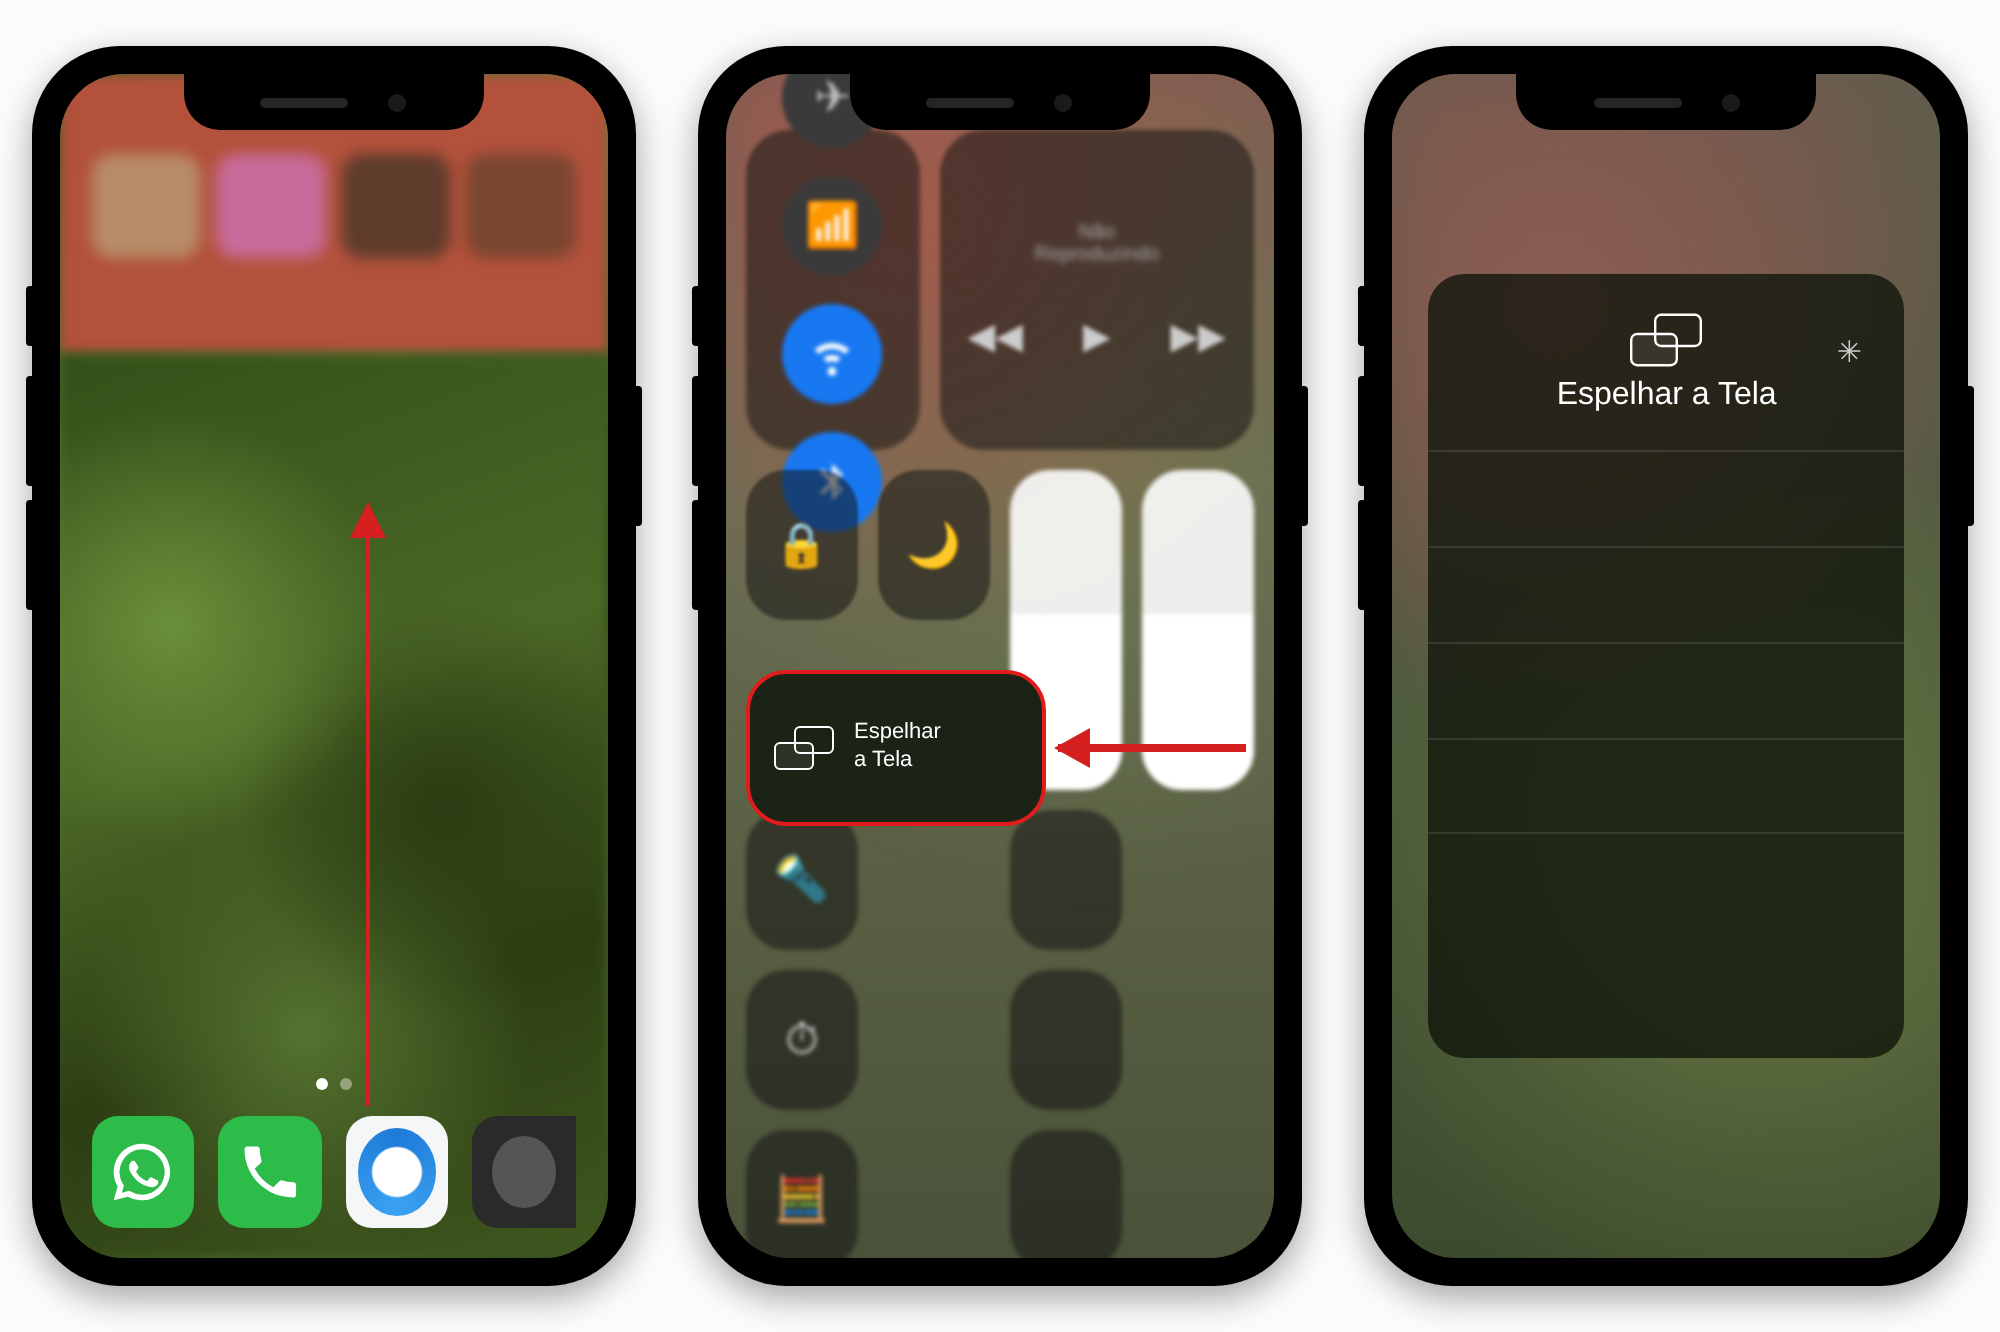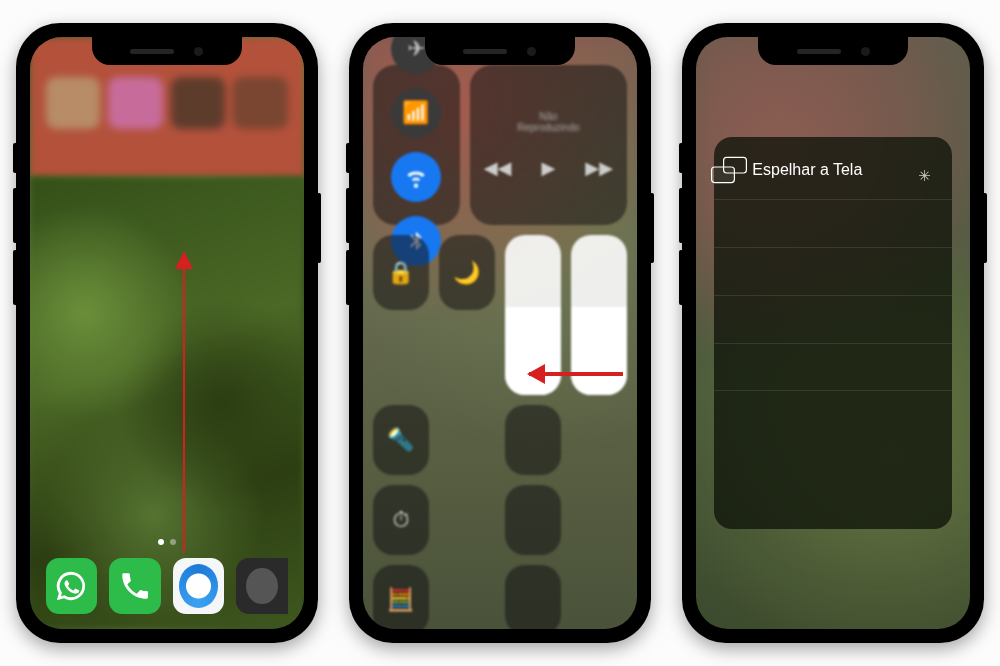--- a/index.html
+++ b/index.html
@@ -165,21 +165,21 @@
       radial-gradient(circle at 65% 60%, #5e6f3d 0, transparent 45%);
   }
   .mirror-modal{
     position:absolute; left:18px; right:18px; top:100px; bottom:100px;
     background:rgba(15,20,10,.78);
     border-radius:18px;
     color:#fff;
     padding:22px 0 0;
   }
   .mirror-header{
-    display:flex; flex-direction:row; align-items:center; gap:8px;
+    display:flex; flex-direction:column; align-items:center; gap:8px;
     padding-bottom:18px; position:relative;
   }
   .mirror-header .ttl{font-size:16px;}
   .spinner{position:absolute;right:18px;top:8px;width:16px;height:16px;}
   .spinner::before{content:"✳";color:#ccc;font-size:15px;display:block;animation:spin 2s linear infinite;}
   @keyframes spin{to{transform:rotate(360deg);}}
   .device-row{height:48px;border-top:1px solid rgba(255,255,255,.1);}
   .device-row:last-child{border-bottom:1px solid rgba(255,255,255,.1);}
 
   
@@ -297,20 +297,32 @@
         </div>
         <div class="cc-half cc-small-grid">
           <div class="cc-sq"></div>
           <div class="cc-sq"></div>
           <div class="cc-sq"></div>
 
         </div>
       </div>
     </div>
 
+    <div class="mirror-tile" style="top:298px;">
+      <div class="icn">
+        <div class="mirror-icon">
+          <div class="back"></div>
+            <div class="front"></div>
+        </div>
+      </div>
+      <div class="txt">
+        <span>Espelhar</span><br>
+        <span>a Tela</span>
+      </div>
+    </div>
     <div class="arrow-left" style="top:335px;"></div>
   </div>
 </div>
 
 <div class="phone">
   <div class="side-right"></div>
   <div class="screen p3-screen">
     <div class="p3-blur"></div>
     <div class="notch">
         <span class="speaker"></span>

